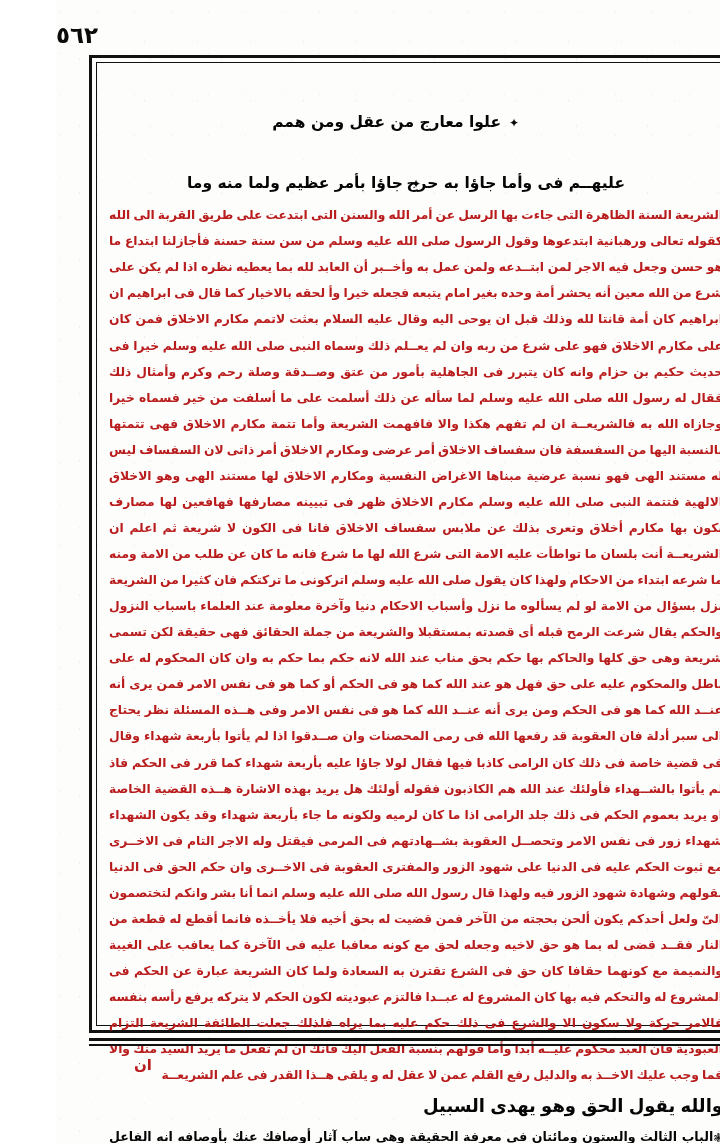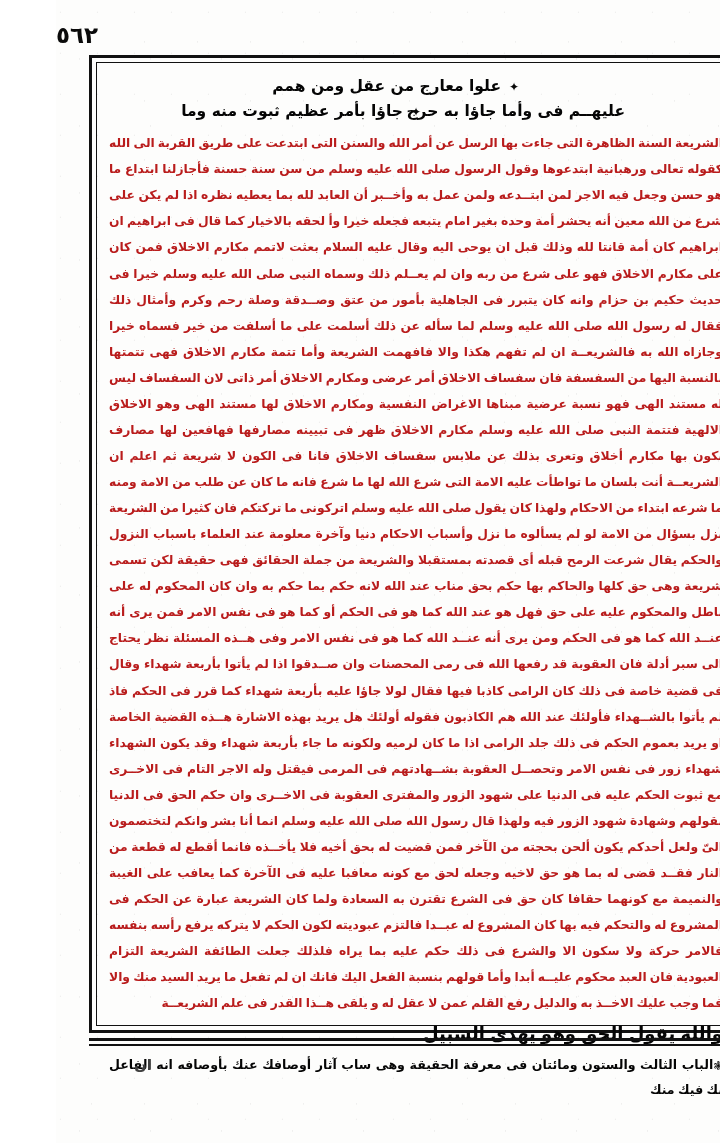--- a/index.html
+++ b/index.html
@@ -74,20 +74,21 @@
     font-weight:bold;
     line-height:1.62;
     white-space:nowrap;
     letter-spacing:-0.2px;
   }
   .hemistich{
     display:inline-block;
     width:196px;
     text-align:center;
     font-family:"DejaVu Sans",sans-serif;
+    margin-top:36px;
   }
   .hemistich.right{text-align:center;}
   .hemistich.left{text-align:center;}
   .verse-sep{
     display:inline-block;
     width:26px;
     text-align:center;
     font-size:12px;
     vertical-align:middle;
     color:#080808;
@@ -165,21 +166,21 @@
 
   
   .catchword{
     position:absolute;
     left:78px;
     top:1056px;
     direction:rtl;
     font-family:"DejaVu Sans",sans-serif;
     font-size:15px;
     font-weight:bold;
-    color:#404040;
+    color:#b91c1c;
   }
 
   
   .speckle{
     position:absolute;inset:0;
     pointer-events:none;
     opacity:.05;
     background:
       radial-gradient(circle at 12% 30%, #000 0.5px, transparent 1px),
       radial-gradient(circle at 67% 71%, #000 0.5px, transparent 1px),
@@ -205,21 +206,21 @@
     <div class="verse-block">
 
       <div class="verse-line">
         <span class="verse-sep">✦</span>
         <span class="hemistich right">علوا معارج من عقل ومن همم</span>
       </div>
 
       <div class="verse-line">
         <span class="hemistich left">عليهــم فى وأما جاؤا به حرج</span>
         <span class="verse-sep">✦</span>
-        <span class="hemistich right">جاؤا بأمر عظيم ثبوت منه وما</span>
+        <span class="hemistich right">جاؤا بأمر عظيم ولما منه وما</span>
       </div>
 
     </div>
 
     <p class="body-text first">الشريعة السنة الظاهرة التى جاءت بها الرسل عن أمر الله والسنن التى ابتدعت على طريق القربة الى الله كقوله تعالى ورهبانية ابتدعوها وقول الرسول صلى الله عليه وسلم من سن سنة حسنة فأجازلنا ابتداع ما هو حسن وجعل فيه الاجر لمن ابتــدعه ولمن عمل به وأخــبر أن العابد لله بما يعطيه نظره اذا لم يكن على شرع من الله معين أنه يحشر أمة وحده بغير امام يتبعه فجعله خيرا وأ لحقه بالاخيار كما قال فى ابراهيم ان ابراهيم كان أمة قانتا لله وذلك قبل ان يوحى اليه وقال عليه السلام بعثت لاتمم مكارم الاخلاق فمن كان على مكارم الاخلاق فهو على شرع من ربه وان لم يعــلم ذلك وسماه النبى صلى الله عليه وسلم خيرا فى حديث حكيم بن حزام وانه كان يتبرر فى الجاهلية بأمور من عتق وصــدقة وصلة رحم وكرم وأمثال ذلك فقال له رسول الله صلى الله عليه وسلم لما سأله عن ذلك أسلمت على ما أسلفت من خير فسماه خيرا وجازاه الله به فالشريعــة ان لم تفهم هكذا والا فافهمت الشريعة وأما تتمة مكارم الاخلاق فهى تتمتها بالنسبة اليها من السفسفة فان سفساف الاخلاق أمر عرضى ومكارم الاخلاق أمر ذاتى لان السفساف ليس له مستند الهى فهو نسبة عرضية مبناها الاغراض النفسية ومكارم الاخلاق لها مستند الهى وهو الاخلاق الالهية فتتمة النبى صلى الله عليه وسلم مكارم الاخلاق ظهر فى تبيينه مصارفها فهافعين لها مصارف نكون بها مكارم أخلاق وتعرى بذلك عن ملابس سفساف الاخلاق فانا فى الكون لا شريعة ثم اعلم ان الشريعــة أنت بلسان ما تواطأت عليه الامة التى شرع الله لها ما شرع فانه ما كان عن طلب من الامة ومنه ما شرعه ابتداء من الاحكام ولهذا كان يقول صلى الله عليه وسلم اتركونى ما تركتكم فان كثيرا من الشريعة نزل بسؤال من الامة لو لم يسألوه ما نزل وأسباب الاحكام دنيا وآخرة معلومة عند العلماء باسباب النزول والحكم يقال شرعت الرمح قبله أى قصدته بمستقبلا والشريعة من جملة الحقائق فهى حقيقة لكن تسمى شريعة وهى حق كلها والحاكم بها حكم بحق مناب عند الله لانه حكم بما حكم به وان كان المحكوم له على باطل والمحكوم عليه على حق فهل هو عند الله كما هو فى الحكم أو كما هو فى نفس الامر فمن يرى أنه عنــد الله كما هو فى الحكم ومن يرى أنه عنــد الله كما هو فى نفس الامر وفى هــذه المسئلة نظر يحتاج الى سبر أدلة فان العقوبة قد رفعها الله فى رمى المحصنات وان صــدقوا اذا لم يأتوا بأربعة شهداء وقال فى قضية خاصة فى ذلك كان الرامى كاذبا فيها فقال لولا جاؤا عليه بأربعة شهداء كما قرر فى الحكم فاذ لم يأتوا بالشــهداء فأولئك عند الله هم الكاذبون فقوله أولئك هل يريد بهذه الاشارة هــذه القضية الخاصة او يريد بعموم الحكم فى ذلك جلد الرامى اذا ما كان لرميه ولكونه ما جاء بأربعة شهداء وقد يكون الشهداء شهداء زور فى نفس الامر وتحصــل العقوبة بشــهادتهم فى المرمى فيقتل وله الاجر التام فى الاخــرى مع ثبوت الحكم عليه فى الدنيا على شهود الزور والمفترى العقوبة فى الاخــرى وان حكم الحق فى الدنيا بقولهم وشهادة شهود الزور فيه ولهذا قال رسول الله صلى الله عليه وسلم انما أنا بشر وانكم لتختصمون الىّ ولعل أحدكم يكون ألحن بحجته من الآخر فمن قضيت له بحق أخيه فلا يأخــذه فانما أقطع له قطعة من النار فقــد قضى له بما هو حق لاخيه وجعله لحق مع كونه معافبا عليه فى الآخرة كما يعافب على الغيبة والنميمة مع كونهما حقافا كان حق فى الشرع تقترن به السعادة ولما كان الشريعة عبارة عن الحكم فى المشروع له والتحكم فيه بها كان المشروع له عبــدا فالتزم عبوديته لكون الحكم لا يتركه يرفع رأسه بنفسه فالامر حركة ولا سكون الا والشرع فى ذلك حكم عليه بما يراه فلذلك جعلت الطائفة الشريعة التزام العبودية فان العبد محكوم عليــه أبدا وأما قولهم بنسبة الفعل اليك فانك ان لم تفعل ما يريد السيد منك والا فما وجب عليك الاخــذ به والدليل رفع القلم عمن لا عقل له و يلقى هــذا القدر فى علم الشريعــة</p>
 
     <p class="center-line">والله يقول الحق وهو يهدى السبيل</p>
 
     <p class="chapter-heading"><span class="orn">❃</span><span>الباب الثالث والستون ومائتان فى معرفة الحقيقة وهى ساب آثار أوصافك عنك بأوصافه انه الفاعل بك فيك منك</span></p>
 

